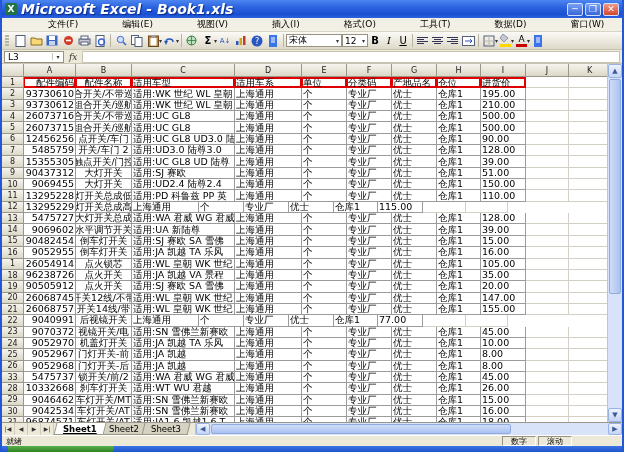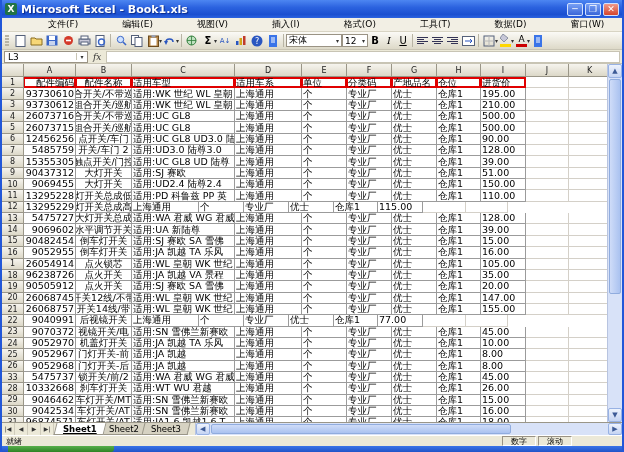--- a/index.html
+++ b/index.html
@@ -6,22 +6,22 @@
   html,body { width:624px; height:452px; overflow:hidden; }
   body { font-family:"DejaVu Sans","Liberation Sans",sans-serif; font-size:10px; background:#ece9d8; }
   .window { width:624px; height:452px; display:flex; flex-direction:column;
             border-left:2px solid #2257d8; border-right:2px solid #2257d8; background:#ece9d8; }
 
   
   .titlebar { height:18px; flex:0 0 18px; display:flex; align-items:center; padding:0 3px;
     background:linear-gradient(to bottom,#4d86f2 0%,#2c63e0 40%,#1b4fd0 80%,#2c63e0 100%); }
   .excel-ico { width:12px; height:12px; background:#217346; color:#fff; font-size:9px; font-weight:bold;
     display:flex; align-items:center; justify-content:center; border-radius:2px; margin-right:4px; }
-  .title-text { color:#fff; font-weight:bold; font-size:11px; text-shadow:1px 1px 1px #0a2a8a; flex:1;
-    white-space:nowrap; overflow:hidden; }
+  .title-text { color:#fff; font-weight:bold; font-size:14px; text-shadow:1px 1px 1px #0a2a8a; flex:1;
+    white-space:nowrap; overflow:hidden;font-style:italic; }
   .winbtn { width:16px; height:13px; margin-left:2px; border-radius:2px; color:#fff; font-size:9px; line-height:11px;
     text-align:center; border:1px solid #cfe0ff; background:linear-gradient(#77a0f4,#3a66d8); cursor:default; }
   .winbtn.close { background:linear-gradient(#f09a8a,#d4452c); }
 
   
   .menubar { height:14px; flex:0 0 14px; display:flex; align-items:center; background:#f2efe4;
     border-bottom:1px solid #d8d4c4; padding-left:4px; }
   .menu-grip { width:4px; height:10px; margin-right:4px;
     background:repeating-linear-gradient(to bottom,#b8b4a4 0 2px,transparent 2px 3px); }
   .menu-item { padding:0 6px; font-size:9px; white-space:nowrap;margin-left:32px; }
@@ -49,21 +49,21 @@
   .alg { display:inline-block; width:11px; height:9px; flex:0 0 auto; margin:0 2px; }
   .alg i { display:block; height:1px; background:#335; margin-top:1px; }
   .alg.l i:nth-child(2n){width:7px;} .alg.c i:nth-child(2n){width:7px;margin:1px auto 0;}
   .alg.r i:nth-child(2n){width:7px;margin-left:4px;}
   .color-btn { width:15px; height:14px; flex:0 0 auto; text-align:center; font-size:9px; line-height:10px; }
   .color-btn .bar { display:block; height:3px; margin:0 2px; }
 
   
   .formulabar { height:14px; flex:0 0 14px; display:flex; align-items:center; background:#ece9d8;
     border-bottom:1px solid #c8c4b4; padding:1px 2px; }
-  .namebox { width:84px; height:12px; background:#fff; border:1px solid #9a9384; display:flex; align-items:center; }
+  .namebox { width:60px; height:12px; background:#fff; border:1px solid #9a9384; display:flex; align-items:center; }
   .namebox .val { flex:1; padding-left:3px; font-size:9px; }
   .namebox .nb-dd { width:11px; font-size:6px; text-align:center; color:#333; border-left:1px solid #c8c4b4; }
   .fx { font-style:italic; font-family:"DejaVu Serif",serif; font-size:9px; padding:0 5px; color:#333; }
   .formula-input { flex:1; height:12px; background:#fff; border:1px solid #c8c4b4; }
 
   
   .grid-wrap { flex:1; display:flex; background:#fff; overflow:hidden; position:relative; }
   .grid { flex:1; overflow:hidden; }
   .gridrow { display:flex; height:11.35px; }
   .gridrow.colhdr { height:13px; }

